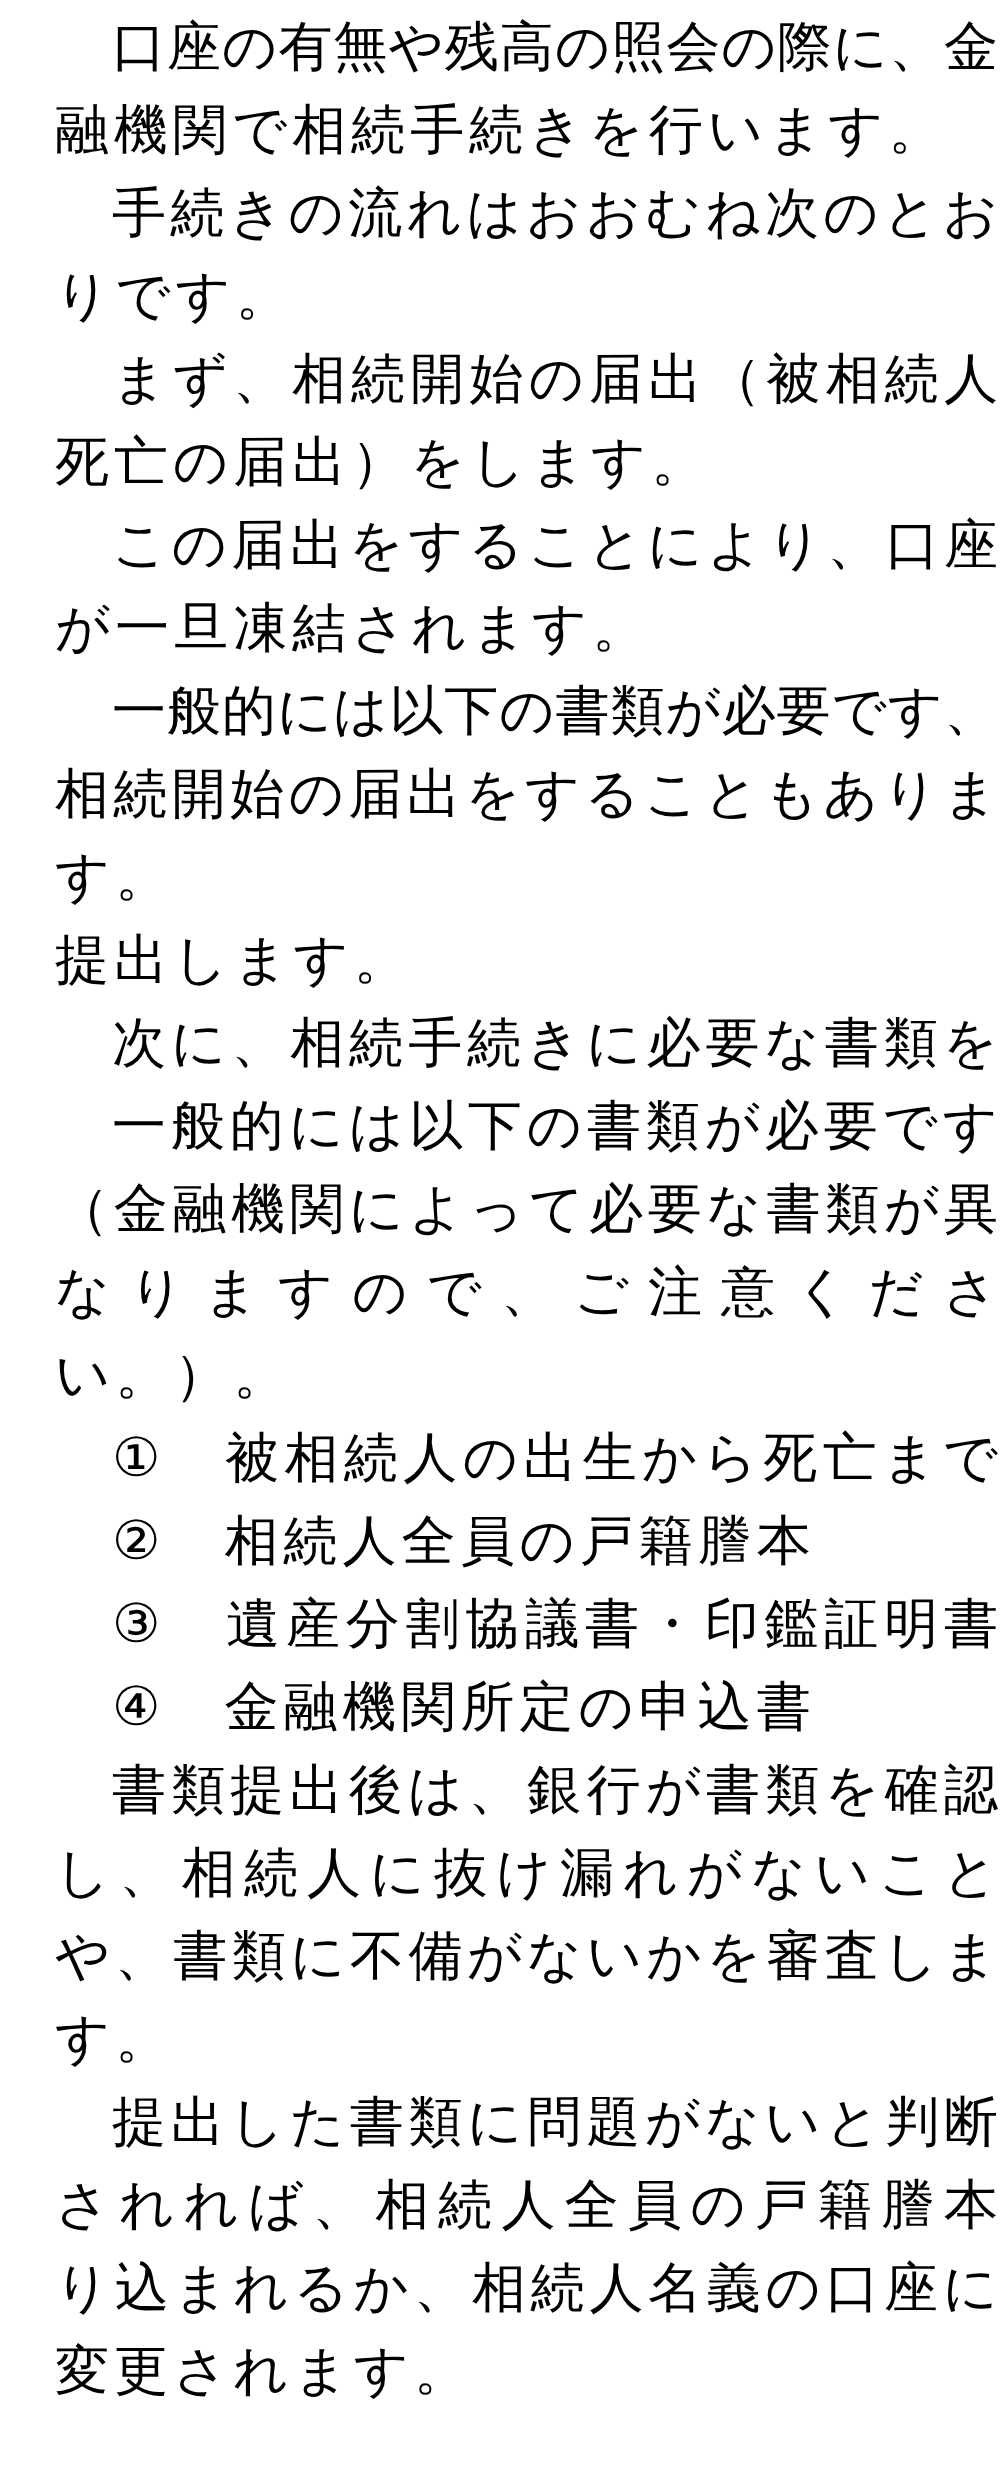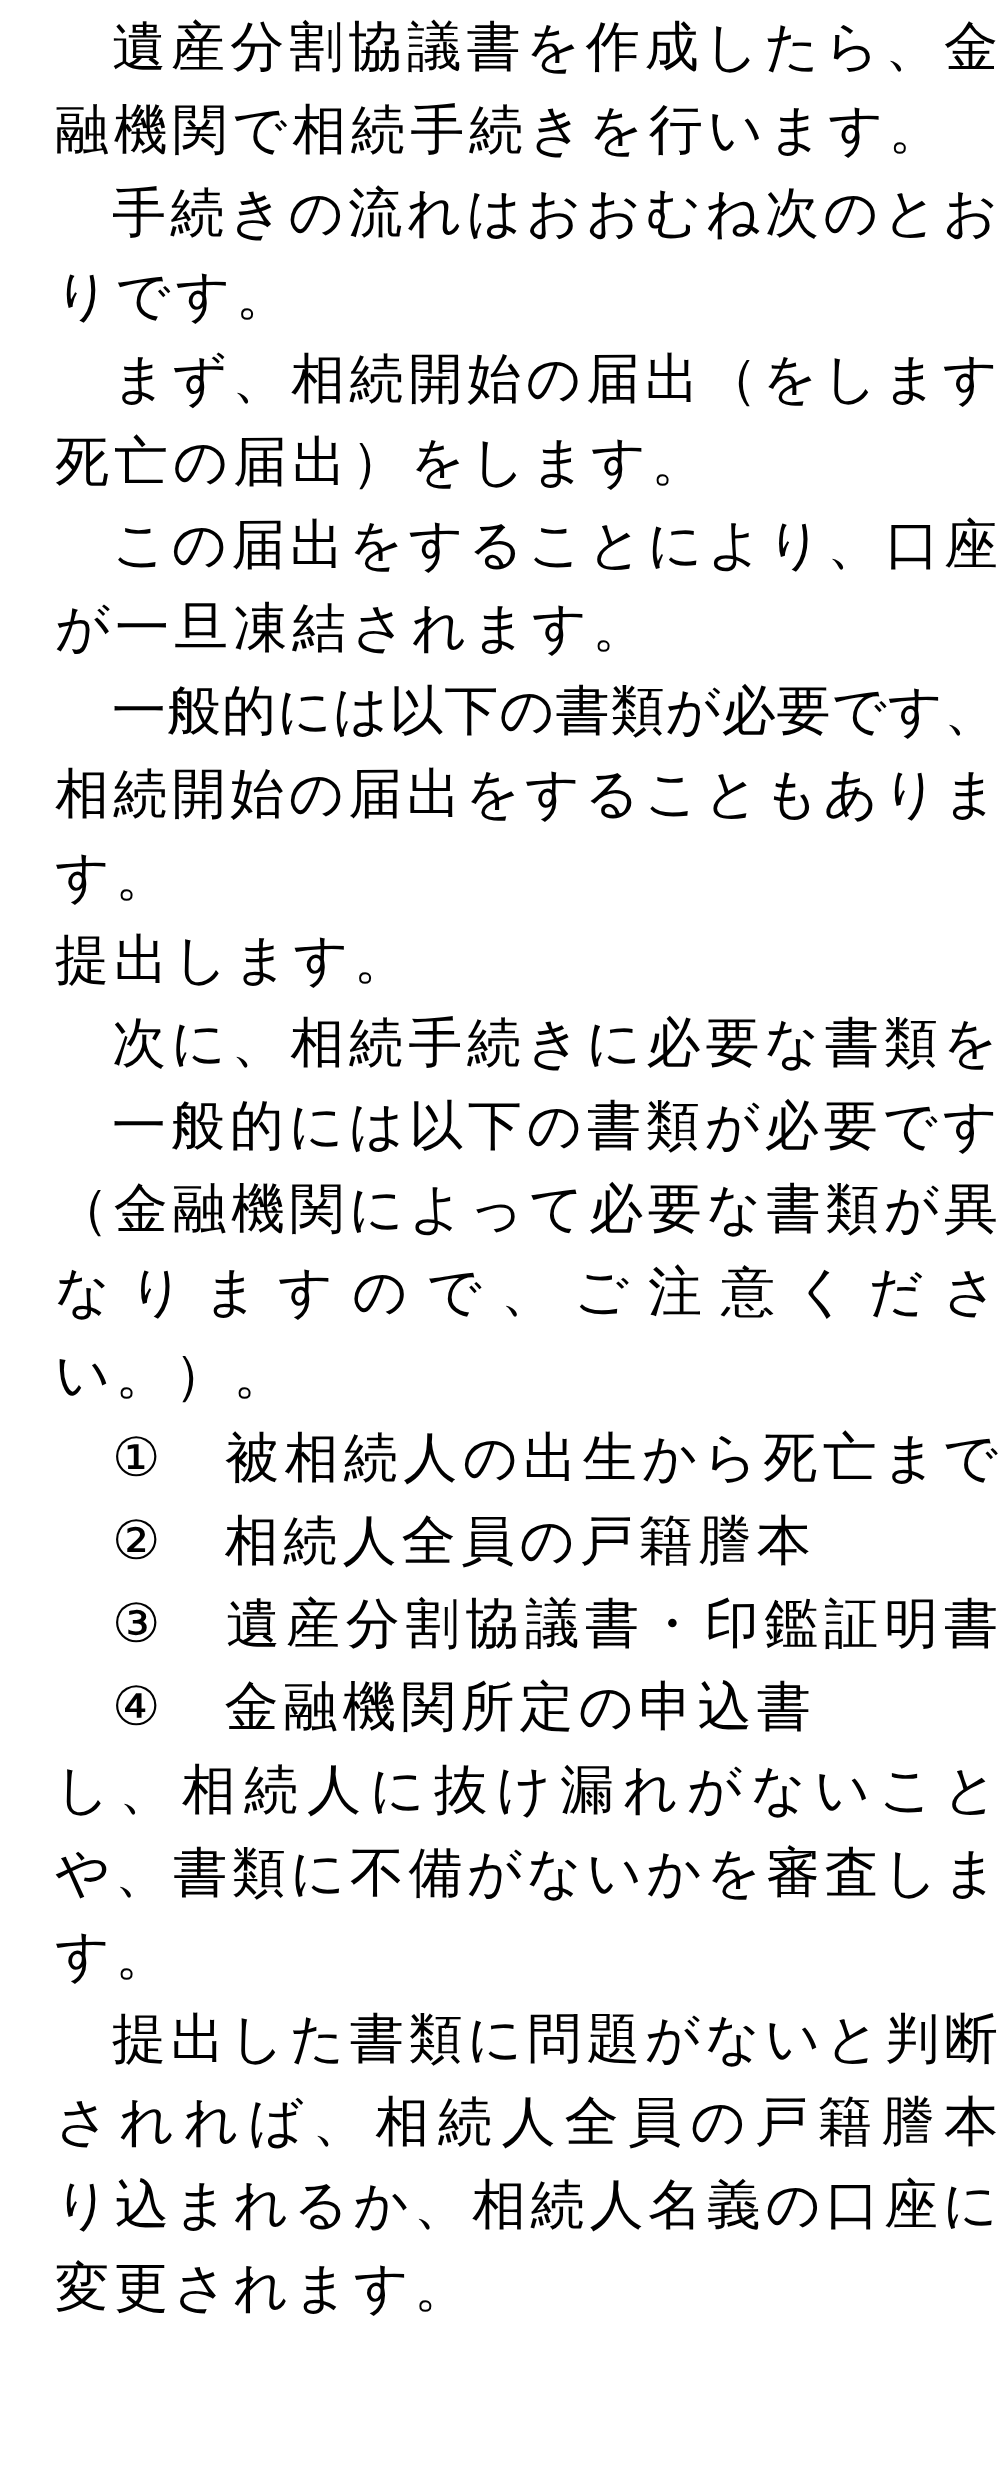--- a/index.html
+++ b/index.html
@@ -46,31 +46,31 @@
     text-align-last: justify;
     white-space: normal;
   }
 </style>
 </head>
 <body>
 
 <main class="doc">
 
   <p class="para">
-    <span class="line indent fill">遺産分割協議書を作成したら、金</span>
+    <span class="line indent fill">口座の有無や残高の照会の際に、金</span>
     <span class="line">融機関で相続手続きを行います。</span>
   </p>
 
   <p class="para">
     <span class="line indent fill">手続きの流れはおおむね次のとお</span>
     <span class="line">りです。</span>
   </p>
 
   <p class="para">
-    <span class="line indent fill">まず、相続開始の届出（をします</span>
+    <span class="line indent fill">まず、相続開始の届出（被相続人</span>
     <span class="line">死亡の届出）をします。</span>
   </p>
 
   <p class="para">
     <span class="line indent fill">この届出をすることにより、口座</span>
     <span class="line">が一旦凍結されます。</span>
   </p>
 
   <p class="para">
     <span class="line indent fill">一般的には以下の書類が必要です、</span>
@@ -100,20 +100,21 @@
 
   <p class="para">
     <span class="line indent fill">③　遺産分割協議書・印鑑証明書</span>
   </p>
 
   <p class="para">
     <span class="line indent">④　金融機関所定の申込書</span>
   </p>
 
   <p class="para">
+    <span class="line indent fill">書類提出後は、銀行が書類を確認</span>
     <span class="line fill">し、相続人に抜け漏れがないこと</span>
     <span class="line fill">や、書類に不備がないかを審査しま</span>
     <span class="line">す。</span>
   </p>
 
   <p class="para">
     <span class="line indent fill">提出した書類に問題がないと判断</span>
     <span class="line fill">されれば、相続人全員の戸籍謄本</span>
     <span class="line fill">り込まれるか、相続人名義の口座に</span>
     <span class="line">変更されます。</span>

